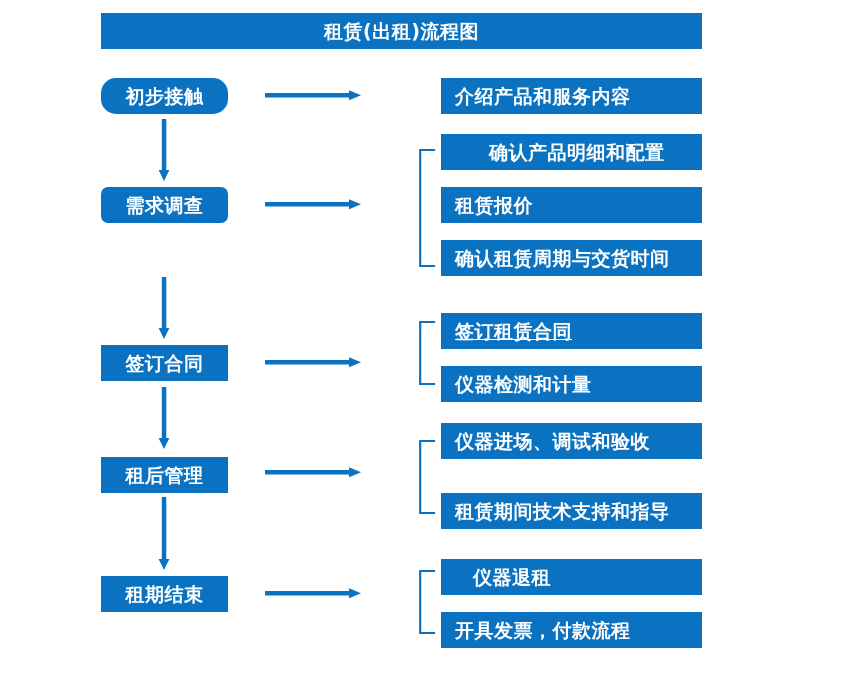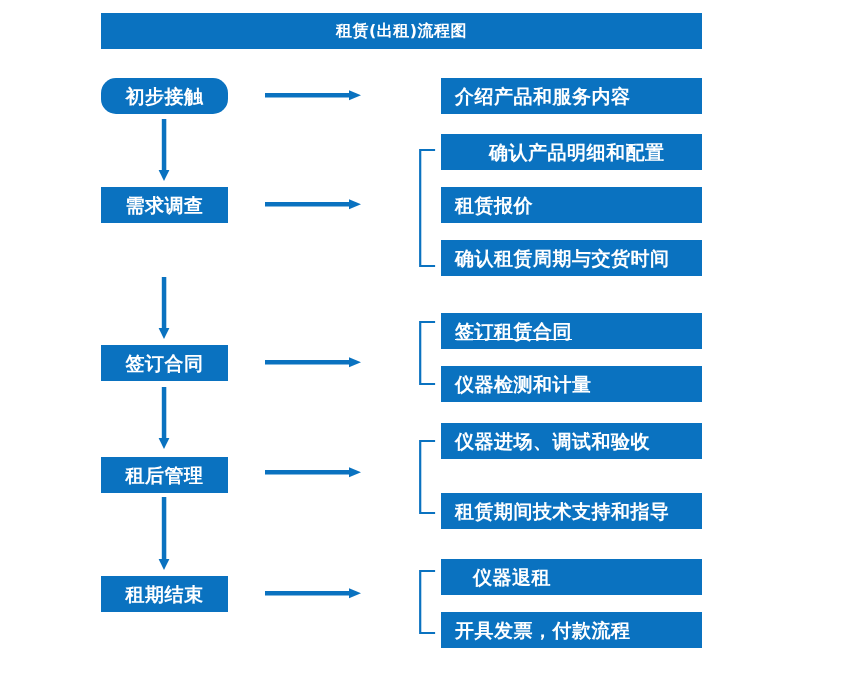--- a/index.html
+++ b/index.html
@@ -28,21 +28,21 @@
     color: #ffffff;
     font-weight: bold;
     display: flex;
     align-items: center;
     line-height: 1;
     white-space: nowrap;
     letter-spacing: 0.5px;
   }
   .title-box {
     justify-content: center;
-    font-size: 16px;
+    font-size: 19px;
     left: 101px;
     top: 13px;
     width: 601px;
     height: 36px;
   }
   .stage-box {
     justify-content: center;
     font-size: 19px;
     left: 101px;
     width: 127px;
@@ -69,21 +69,21 @@
     position: absolute;
   }
   svg { display: block; overflow: visible; }
 </style>
 </head>
 <body>
 
 <div id="canvas">
     <div class="box title-box">租赁(出租)流程图</div>
     <div class="box stage-box" style="top: 78px; left: 101px; border-radius: 15px;">初步接触</div>
-    <div class="box stage-box" style="top: 187px; left: 101px;">需求调查</div>
+    <div class="box stage-box" style="top: 187px; left: 101px; border-radius: 7px;">需求调查</div>
     <div class="box stage-box" style="top: 345px; left: 101px;">签订合同</div>
     <div class="box stage-box" style="top: 457px; left: 101px;">租后管理</div>
     <div class="box stage-box" style="top: 576px; left: 101px;">租期结束</div>
     <div class="box detail-box" style="top: 78px; left: 441px;">介绍产品和服务内容</div>
     <div class="box detail-box" style="top: 134px; left: 441px; padding-left: 48px;">确认产品明细和配置</div>
     <div class="box detail-box" style="top: 187px; left: 441px;">租赁报价</div>
     <div class="box detail-box" style="top: 240px; left: 441px;">确认租赁周期与交货时间</div>
     <div class="box detail-box" style="top: 313px; left: 441px; text-decoration: underline;">签订租赁合同</div>
     <div class="box detail-box" style="top: 366px; left: 441px;">仪器检测和计量</div>
     <div class="box detail-box" style="top: 423px; left: 441px;">仪器进场、调试和验收</div>

